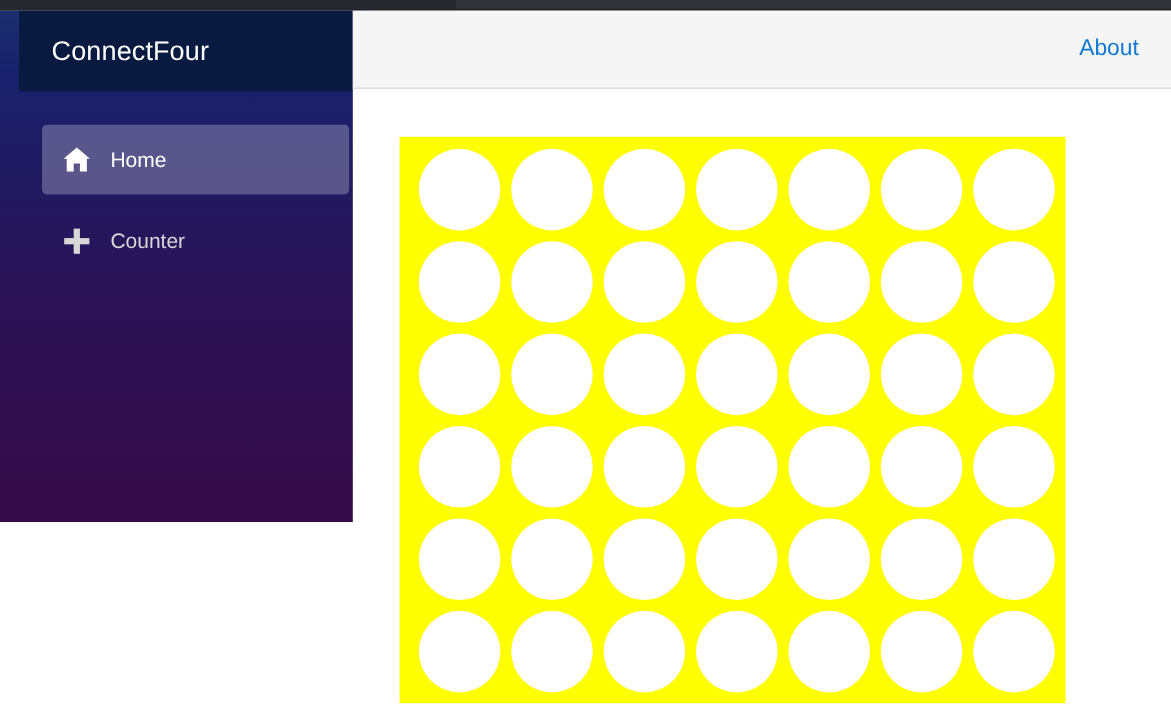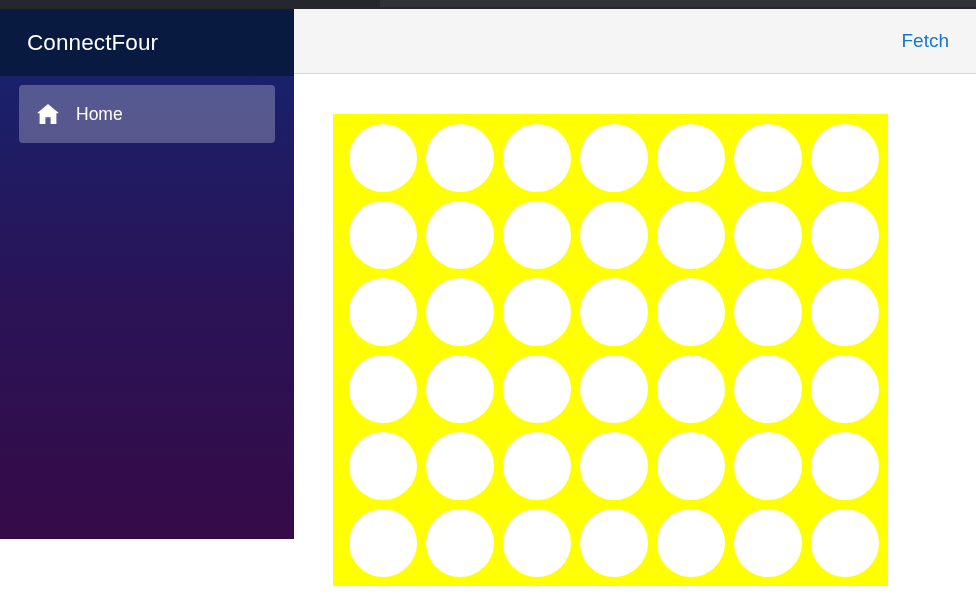--- a/index.html
+++ b/index.html
@@ -34,41 +34,43 @@
     left: 0; top: 9px;
     width: 976px;
     height: 586px;
   }
 
   
   #sidebar {
     position: absolute;
     left: 0; top: 0;
     width: 294px;
-    height: 530px;
+    height: 426px;
     background-image: linear-gradient(180deg, #1b2e6e 0%, #19216c 12%, #2a1356 55%, #350b47 100%);
     overflow: hidden;
+    padding-left: 16px;
   }
   #sidebar-brand {
     height: 67px;
     background: #081a3f;
     display: flex;
     align-items: center;
     box-sizing: border-box;
     padding-left: 27px;
   }
   #sidebar-brand-title {
     color: #ffffff;
     font-size: 22.5px;
     font-weight: normal;
     letter-spacing: 0.1px;
     white-space: nowrap;
   }
   #sidebar-nav {
     padding: 9px 19px 0 19px;
+    margin-top: 19px;
   }
   .nav-item {
     display: flex;
     align-items: center;
     height: 58px;
     border-radius: 4px;
     box-sizing: border-box;
     padding-left: 15px;
     margin-bottom: 10px;
     cursor: pointer;
@@ -173,29 +175,38 @@
 
       <div class="nav-item active">
         <span class="nav-icon">
           <svg width="24" height="22" viewBox="0 0 24 22" aria-hidden="true">
             <path d="M12 1 L23 10.2 L20.4 10.2 L20.4 21 L14.6 21 L14.6 14.2 L9.4 14.2 L9.4 21 L3.6 21 L3.6 10.2 L1 10.2 Z" fill="#ffffff"></path>
           </svg>
         </span>
         <span class="nav-label">Home</span>
       </div>
 
+      <div class="nav-item">
+        <span class="nav-icon">
+          <svg width="24" height="24" viewBox="0 0 24 24" aria-hidden="true">
+            <rect x="9.4" y="1.5" width="5.2" height="21" fill="#d7d7d7"></rect>
+            <rect x="1.5" y="9.4" width="21" height="5.2" fill="#d7d7d7"></rect>
+          </svg>
+        </span>
+        <span class="nav-label">Counter</span>
+      </div>
 
 
     </div>
   </div>
 
   <div id="main">
 
     <div id="top-row">
-      <a id="about-link" href="#">Fetch</a>
+      <a id="about-link" href="#">About</a>
     </div>
 
     <div id="content">
       <div id="game-board" style="background: rgb(255, 255, 0);">
           <div class="board-row">
             <div class="board-cell">
               <div class="disc" style="background: rgb(255, 255, 255);"></div>
             </div>
             <div class="board-cell">
               <div class="disc" style="background: rgb(255, 255, 255);"></div>

